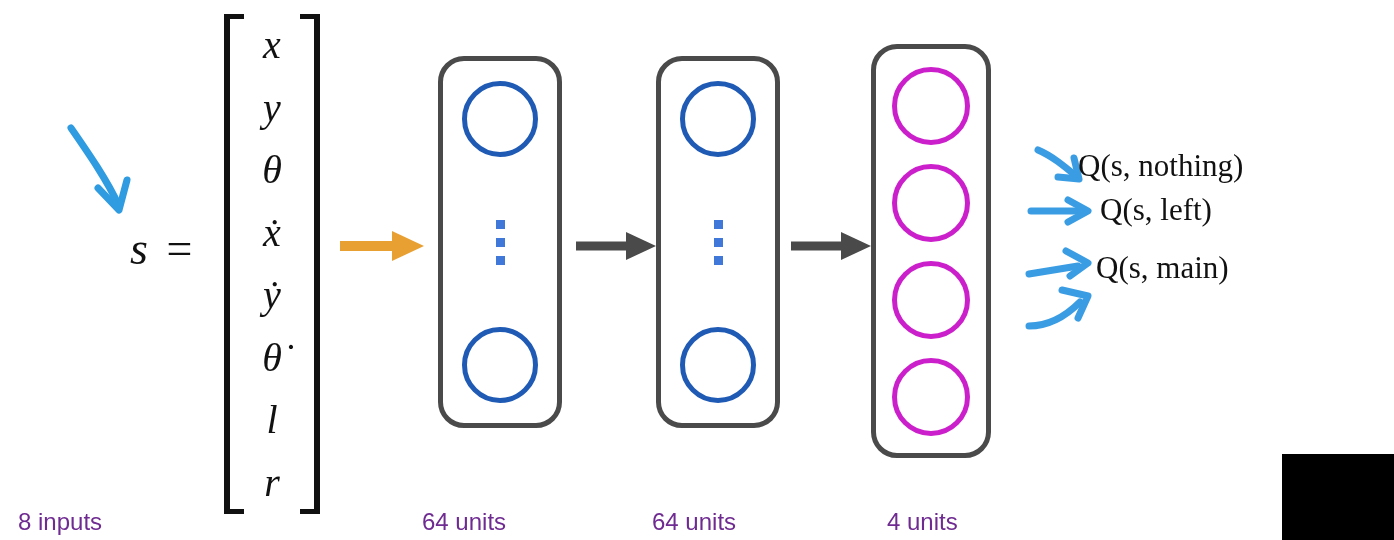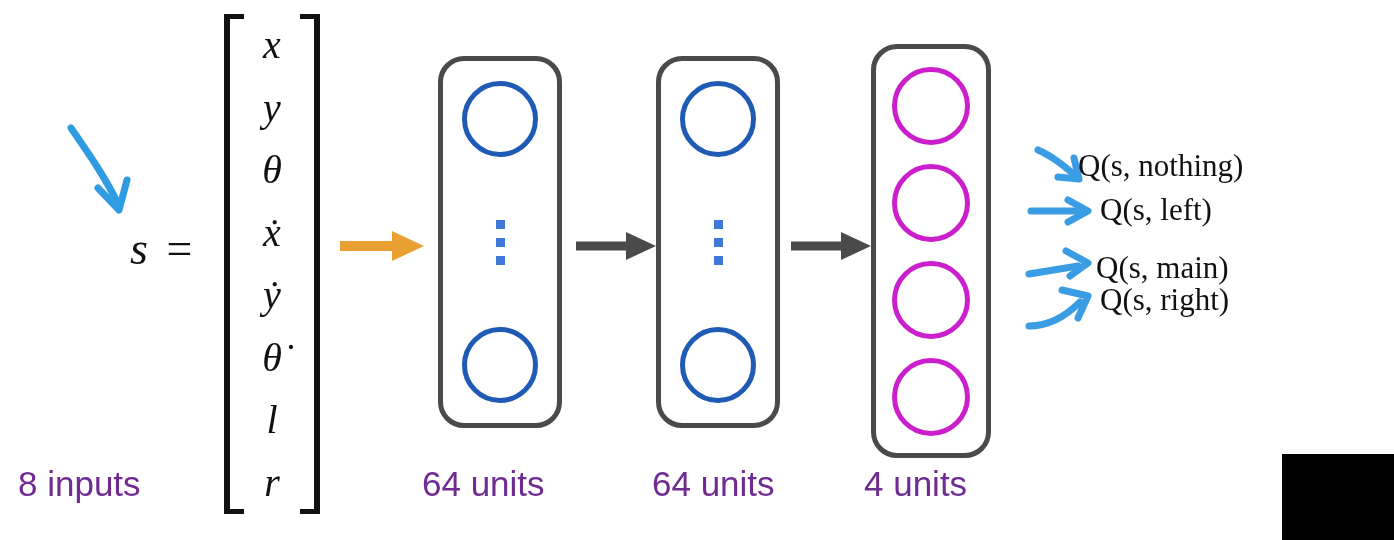--- a/index.html
+++ b/index.html
@@ -110,28 +110,29 @@
     white-space: nowrap;
   }
   #q-nothing { left: 1078px; top: 148px; }
   #q-left    { left: 1100px; top: 192px; }
   #q-main    { left: 1096px; top: 250px; }
   #q-right   { left: 1100px; top: 282px; }
 
   
   .caption {
     font-family: "Liberation Sans", sans-serif;
-    font-size: 35px;
+    font-size: 24px;
     color: #6f2b91;
     white-space: nowrap;
+    margin-top: 44px;
   }
   #caption-inputs   { left: 18px;  top: 464px; }
   #caption-hidden-1 { left: 422px; top: 464px; }
   #caption-hidden-2 { left: 652px; top: 464px; }
-  #caption-output   { left: 864px; top: 464px; }
+  #caption-output   { left: 887px; top: 464px; }
 
   
   #black-block {
     left: 1282px;
     top: 454px;
     width: 112px;
     height: 86px;
     background: #000000;
   }
 </style>
@@ -223,21 +224,20 @@
   </svg>
 
   <svg class="abs arrow-svg" style="left:1026px; top:286px; width:72px; height:44px;" viewBox="0 0 72 44">
     <path d="M 3 40 C 22 40, 38 32, 54 16" fill="none" stroke="#3a9de4" stroke-width="7" stroke-linecap="round"></path>
     <path d="M 36 4 L 62 10 L 52 32" fill="none" stroke="#3a9de4" stroke-width="7" stroke-linecap="round" stroke-linejoin="round"></path>
   </svg>
 
   <div class="abs q-label" id="q-nothing">Q(s, nothing)</div>
   <div class="abs q-label" id="q-left">Q(s, left)</div>
   <div class="abs q-label" id="q-main">Q(s, main)</div>
-  <div class="abs q-label" id="q-right">Q(s, right)</div>
 
   <div class="abs caption" id="caption-inputs">8 inputs</div>
   <div class="abs caption" id="caption-hidden-1">64 units</div>
   <div class="abs caption" id="caption-hidden-2">64 units</div>
   <div class="abs caption" id="caption-output">4 units</div>
 
   <div class="abs" id="black-block"></div>
 
 </div>
 

